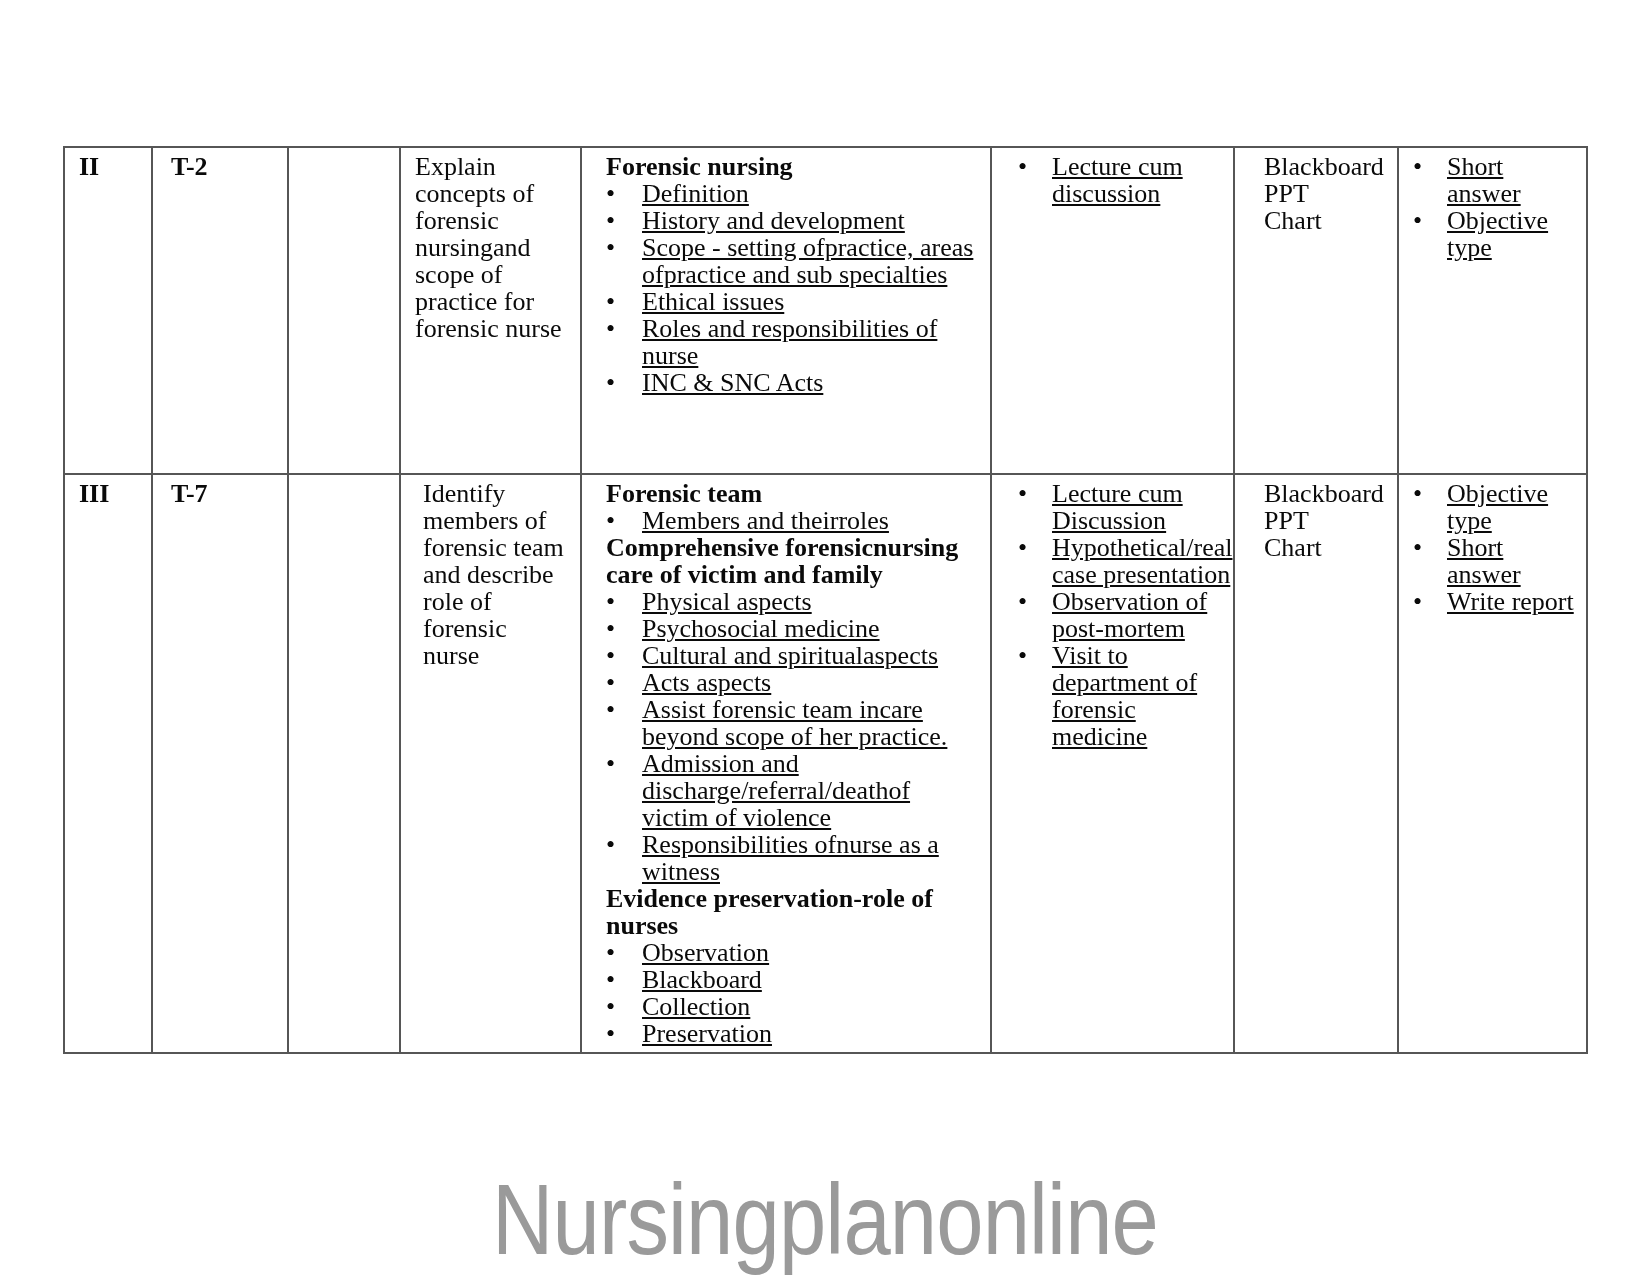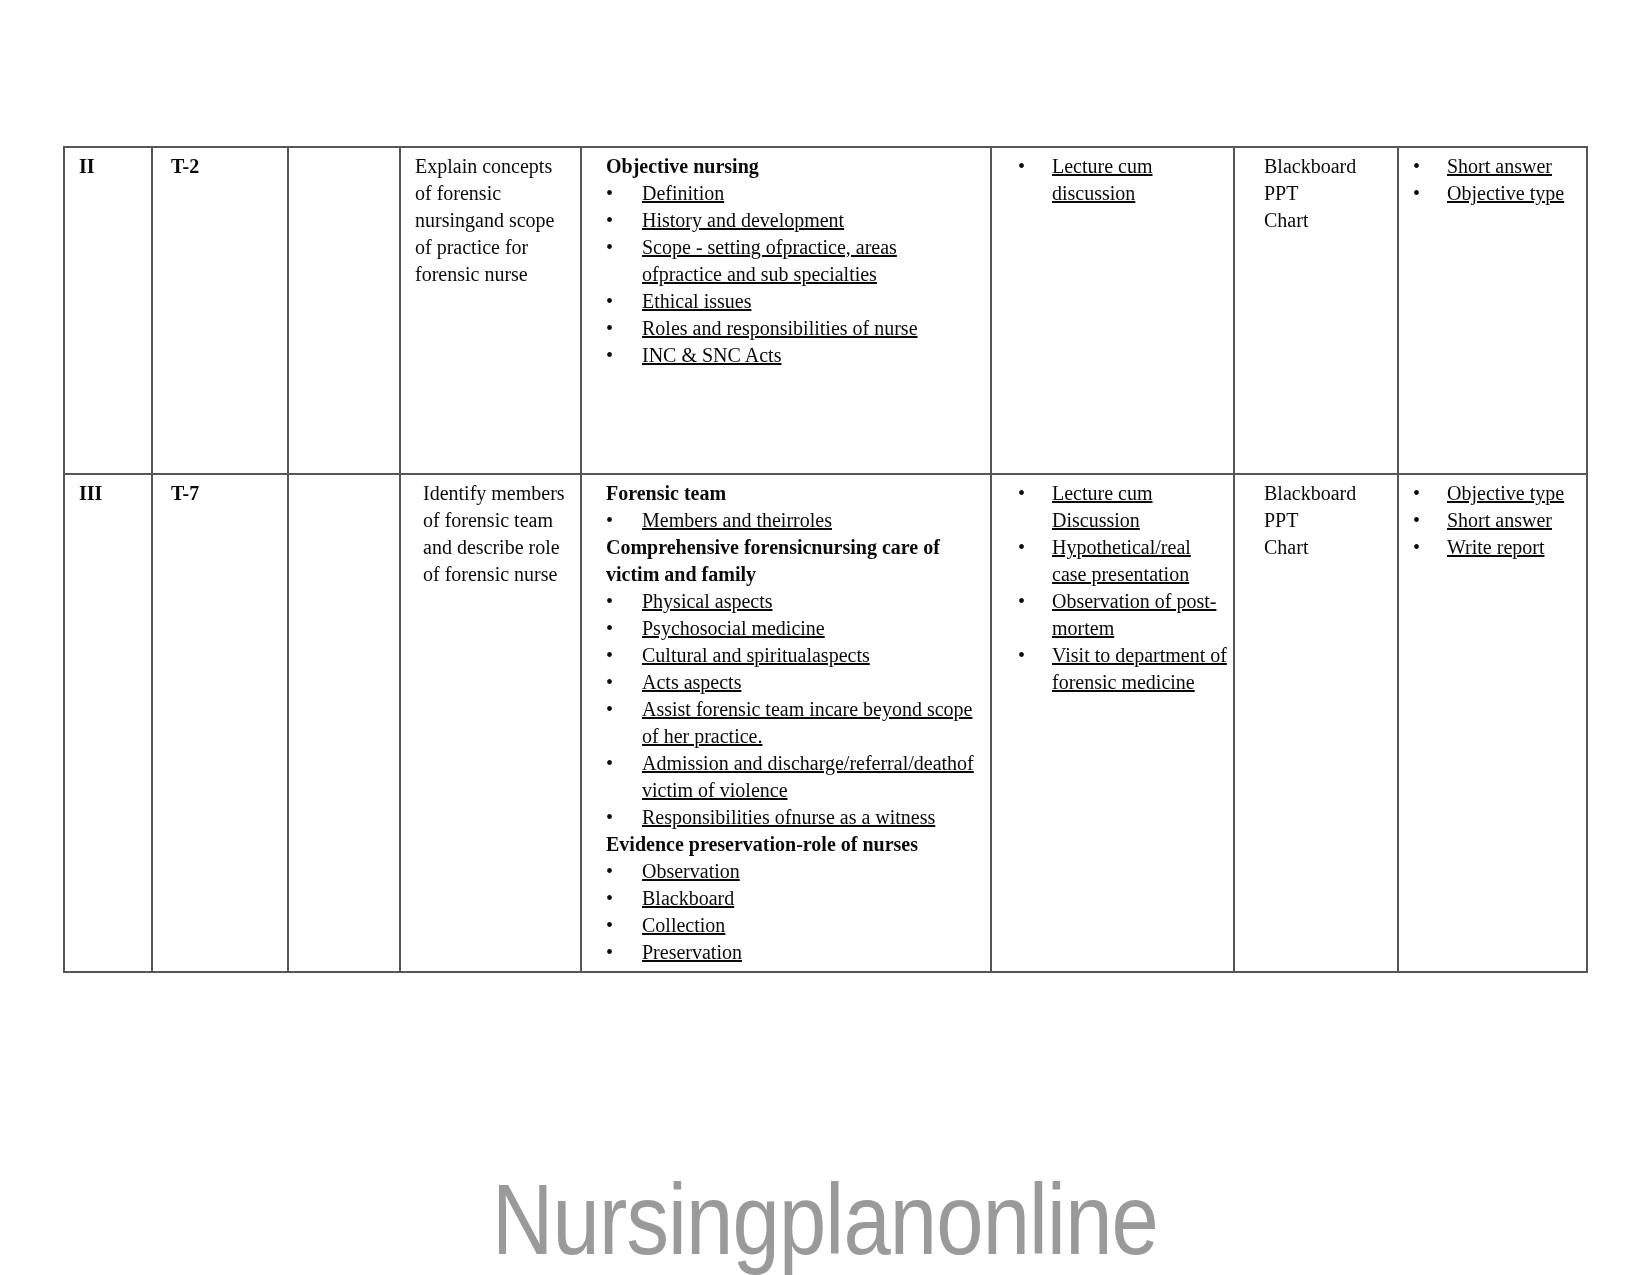--- a/index.html
+++ b/index.html
@@ -11,21 +11,21 @@
   .page{position:relative;width:1650px;height:1275px;overflow:hidden;background:#fff;}
 
   table.curriculum-table{
     position:absolute;left:63px;top:146px;width:1523px;
     border-collapse:collapse;table-layout:fixed;
   }
   td{
     border:2px solid #565656;
     vertical-align:top;
     padding:5px 10px 5px 14px;
-    font-size:20px;line-height:27px;
+    font-size:26px;line-height:27px;
   }
   .unit-cell,.hours-cell{font-weight:bold;}
   .hours-cell{padding-left:18px;margin-top:36px;}
   .objective-cell{padding-right:12px;}
   .objective-cell-iii{padding-left:22px;margin-top:33px;}
   .content-cell{padding-left:24px;padding-right:14px;}
   .teaching-cell{padding-left:26px;padding-right:6px;}
   .av-cell{padding-left:29px;padding-right:4px;}
   .assessment-cell{padding-left:14px;padding-right:6px;}
 
@@ -66,21 +66,21 @@
           <span>II</span>
         </td>
         <td class="hours-cell">
           <span>T-2</span>
         </td>
         <td class="empty-cell"></td>
         <td class="objective-cell">
           <div>Explain concepts of forensic nursingand scope of practice for forensic nurse</div>
         </td>
         <td class="content-cell">
-            <div class="block-heading">Objective nursing</div>
+            <div class="block-heading">Forensic nursing</div>
             <div class="bullet-item">
               <span class="bullet-dot">•</span>
               <span class="bullet-text">Definition</span>
             </div>
             <div class="bullet-item">
               <span class="bullet-dot">•</span>
               <span class="bullet-text">History and development</span>
             </div>
             <div class="bullet-item">
               <span class="bullet-dot">•</span>

